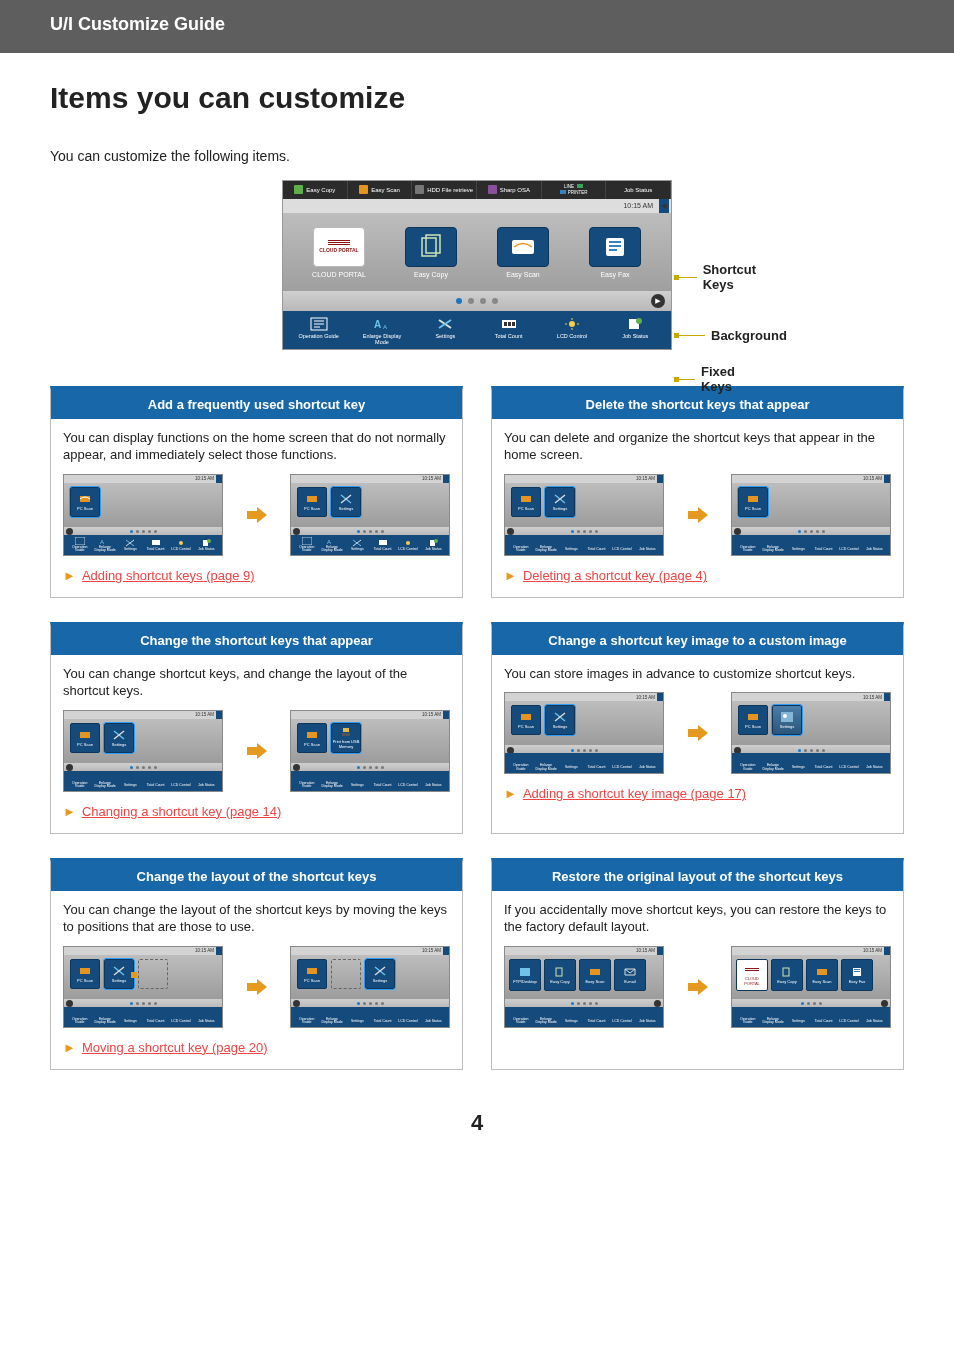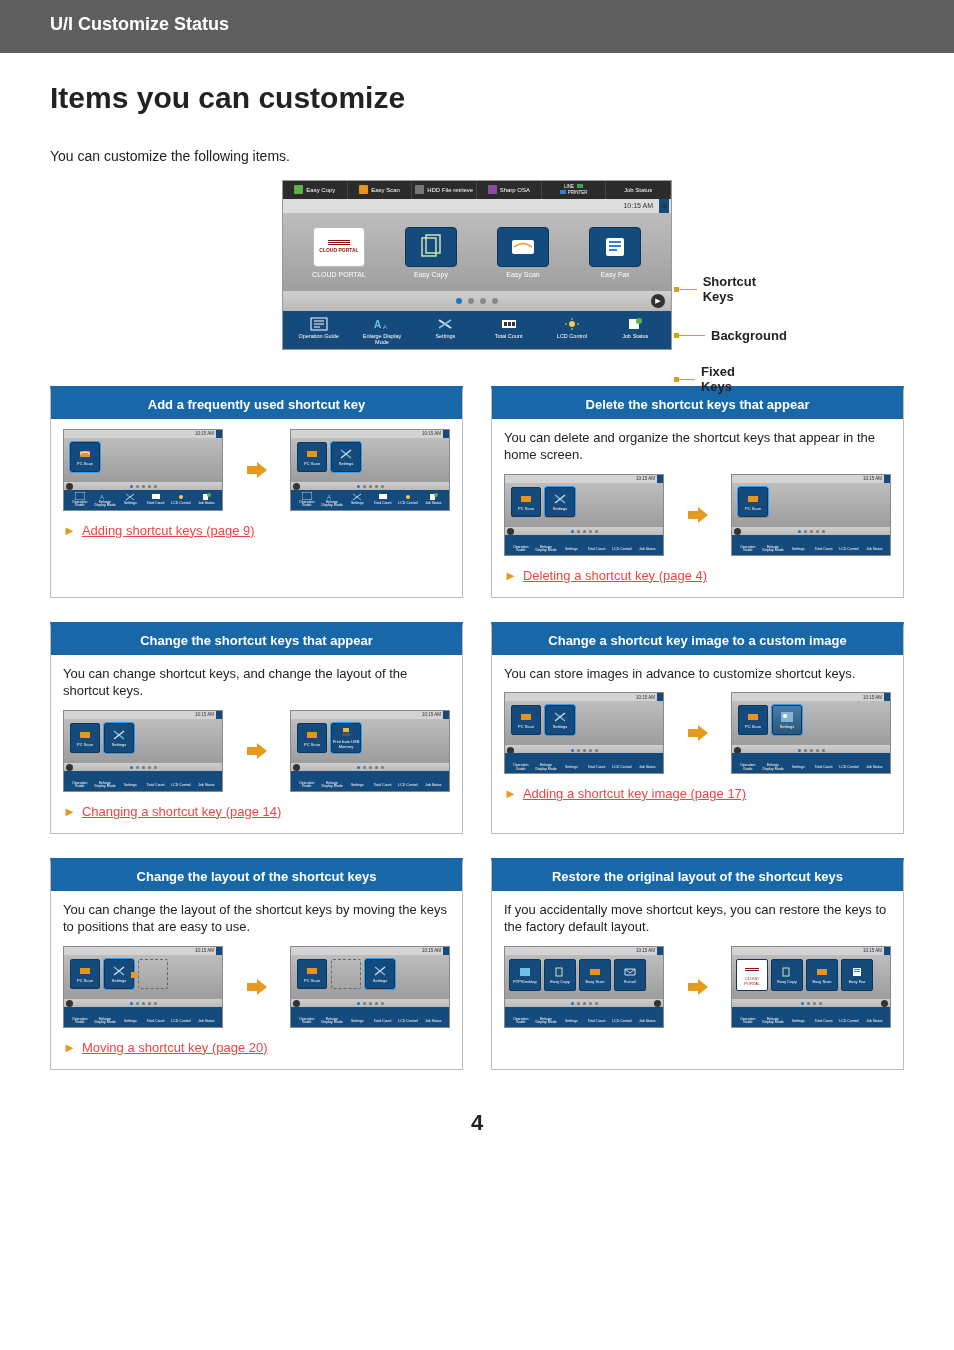--- a/index.html
+++ b/index.html
@@ -75,21 +75,21 @@
   .mini.many .m-mid { gap: 3px; padding: 4px 4px; }
   .mini.many .m-tile { width: 32px; height: 32px; }
   .mini .m-tile.orange .ti svg path, .mini .m-tile.orange .ti svg rect { fill: #e5941f; }
 
   .drag-ghost { position: absolute; width: 6px; height: 6px; background: #e59a1f; }
 </style>
 </head>
 <body>
 
 <div class="top-bar">
-  <span>U/I Customize Status</span>
+  <span>U/I Customize Guide</span>
 </div>
 
 <div class="content">
   <h1>Items you can customize</h1>
   <p class="intro">You can customize the following items.</p>
 
   <div class="main-shot-wrap">
     <div class="main-shot">
       <div class="ms-tabs">
         <div class="ms-tab">
@@ -212,40 +212,41 @@
         <div class="ms-bot-item"><div class="bi">
               <svg width="18" height="14" viewBox="0 0 18 14">
                 <rect x="3" y="2" width="10" height="10" fill="#fff"></rect>
                 <circle cx="13" cy="4" r="3" fill="#5fb04a"></circle>
               </svg>
             </div><span>Job Status</span></div>
       </div>
     </div>
 
     <div class="callouts">
-      <div class="callout" style="top:94px">
+      <div class="callout" style="top:82px">
           <span class="line"></span>
           <span class="txt">Shortcut Keys</span>
         </div>
       <div class="callout" style="top:148px">
           <span class="line"></span>
           <span class="txt">Background</span>
         </div>
       <div class="callout" style="top:184px">
           <span class="line"></span>
           <span class="txt">Fixed Keys</span>
         </div>
     </div>
   </div>
 
   <div class="cards">
 
     <div class="card">
       <div class="card-head">Add a frequently used shortcut key</div>
       <div class="card-body">
+        <p class="card-desc">You can display functions on the home screen that do not normally appear, and immediately select those functions.</p>
         <div class="shots-row">
           <div class="mini">
             <div class="m-top">
                 <span>10:15 AM</span>
                 <span class="m-arr"></span>
               </div>
             <div class="m-mid">
               <div class="m-tile sel orange">
                   <div class="ti">
                     <svg width="14" height="12" viewBox="0 0 14 12">
@@ -782,21 +783,21 @@
               </div>
           </div>
         </div>
         <div class="link-row"><span class="tri">►</span><a href="#">Adding a shortcut key image (page 17)</a></div>
       </div>
     </div>
 
     <div class="card">
       <div class="card-head">Change the layout of the shortcut keys</div>
       <div class="card-body">
-        <p class="card-desc">You can change the layout of the shortcut keys by moving the keys to positions that are easy to use.</p>
+        <p class="card-desc">You can change the layout of the shortcut keys by moving the keys to positions that are those to use.</p>
         <div class="shots-row">
           <div class="mini">
             <div class="m-top">
                 <span>10:15 AM</span>
                 <span class="m-arr"></span>
               </div>
             <div class="m-mid" style="position:relative">
               <div class="m-tile orange">
                   <div class="ti">
                     <svg width="14" height="12">

